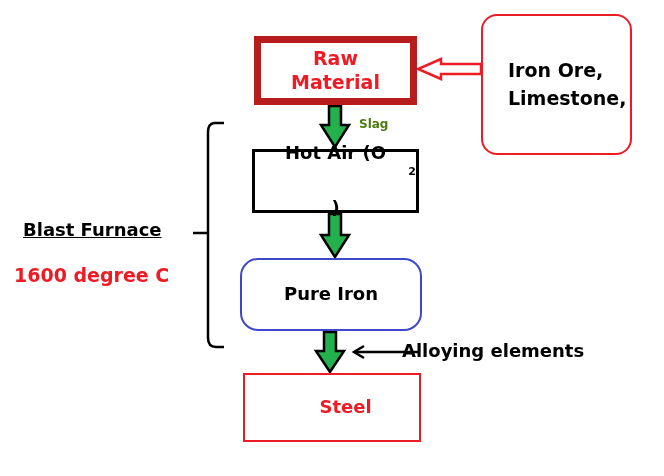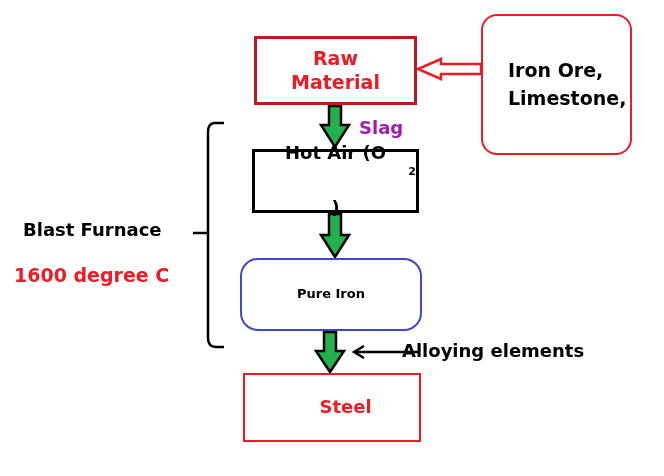--- a/index.html
+++ b/index.html
@@ -21,42 +21,42 @@
   <polygon points="329,214 341,214 341,235 349,235 335,257 321,235 329,235" fill="#22b14c" stroke="#000" stroke-width="2.5"></polygon>
   <polygon points="324,332 336,332 336,351 344,351 330,372 316,351 324,351" fill="#22b14c" stroke="#000" stroke-width="2.5"></polygon>
 
   <path d="M224,123 L214,123 Q208,124 208,132 L208,338 Q208,347 216,347 L224,347" fill="none" stroke="#000" stroke-width="2.5"></path>
   <line x1="193" y1="233" x2="208" y2="233" stroke="#000" stroke-width="2.5"></line>
 
   <line x1="354" y1="352" x2="420" y2="352" stroke="#000" stroke-width="2.5"></line>
   <polyline points="364,346 354,352 364,358" fill="none" stroke="#000" stroke-width="2.5"></polyline>
 </svg>
 
-<div class="box" style="left:254px;top:36px;width:163px;height:69px;border:3px solid #b91c1c;color:#ed1c24;font-size:19px;">
+<div class="box" style="left:254px;top:36px;width:163px;height:69px;border:7px solid #b91c1c;color:#ed1c24;font-size:19px;">
   <span>Raw</span>
   <span>Material</span>
 </div>
 
 <div class="box" style="left:481px;top:14px;width:151px;height:141px;border:2.5px solid #ed1c24;border-radius:16px;color:#000;font-size:19px;align-items:flex-start;padding-left:25px;line-height:1.43;">
   <span>Iron Ore,</span>
   <span>Limestone,</span>
 </div>
 
-<div class="txt" style="left:359px;top:117px;font-size:18px;color:#a21caf;">Slag</div>
+<div class="txt" style="left:359px;top:117px;font-size:12px;color:#4d7c0f;">Slag</div>
 
 <div class="box" style="left:252px;top:149px;width:167px;height:64px;border:3px solid #000;color:#000;font-size:18px;flex-direction:column;">
   <span>Hot Air (O</span>
     <span style="font-size:11px;align-self:flex-end;margin-bottom:19px;">2</span>
     <span>)</span>
 </div>
 
-<div class="box" style="left:240px;top:258px;width:182px;height:73px;border:2.5px solid #3f48cc;border-radius:18px;color:#000;font-size:13px;">
+<div class="box" style="left:240px;top:258px;width:182px;height:73px;border:2.5px solid #3f48cc;border-radius:18px;color:#000;font-size:18px;">
   <span>Pure Iron</span>
 </div>
 
-<div class="txt" style="left:23px;top:219px;font-size:18px;color:#000;">Blast Furnace</div>
+<div class="txt" style="left:23px;top:219px;font-size:18px;color:#000;text-decoration:underline;">Blast Furnace</div>
 <div class="txt" style="left:14px;top:264px;font-size:19px;color:#ed1c24;">1600 degree C</div>
 
 <div class="txt" style="left:402px;top:340px;font-size:18px;color:#000000;">Alloying elements</div>
 
 <div class="box" style="left:243px;top:373px;width:178px;height:69px;border:2.5px solid #ed1c24;color:#ed1c24;font-size:18px;padding-left:27px;">
   <span>Steel</span>
 </div>
 
 </body></html>

